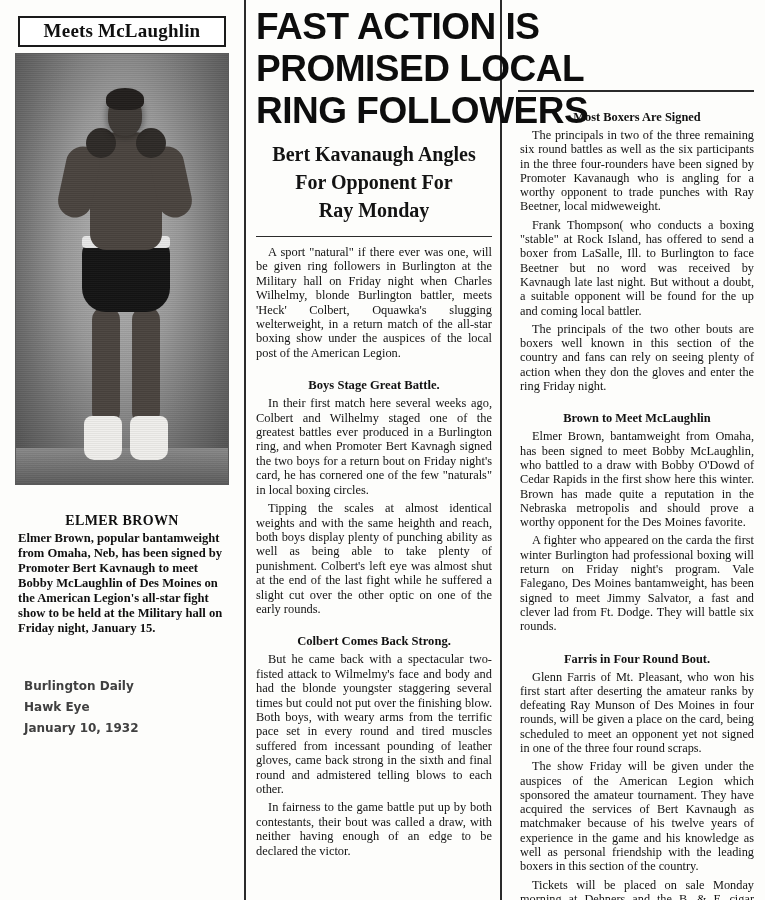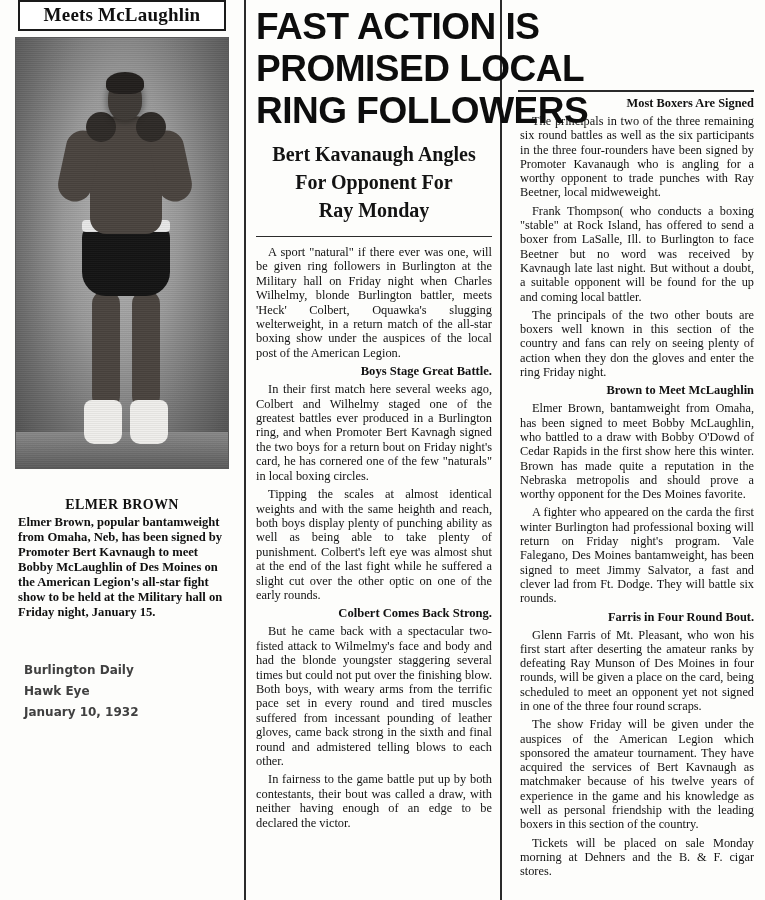--- a/index.html
+++ b/index.html
@@ -24,21 +24,21 @@
   
   .col {
     position: absolute;
     top: 0;
     box-sizing: border-box;
   }
   .col-left {
     left: 6px;
     width: 232px;
     height: 720px;
-    padding: 0 4px 0 4px;
+    padding: 16px 4px 0 4px;
   }
   .col-mid {
     left: 244px;
     width: 258px;
     height: 900px;
     border-left: 2px solid #2b2b2b;
     border-right: 2px solid #2b2b2b;
     padding: 4px 8px 0 10px;
   }
   .col-right {
@@ -214,24 +214,24 @@
     text-align: justify;
     text-justify: inter-word;
     hyphens: auto;
     color: #121212;
   }
   .body-text p {
     margin: 0 0 4px 0;
     text-indent: 12px;
   }
   .sec-head {
-    text-align: right;
+    text-align: center;
     font-weight: bold;
     font-size: 12.6px;
-    margin: 4px 0 3px 0;
+    margin: 18px 0 3px 0;
     line-height: 15px;
   }
 
   
   .col-right .body-text { font-size: 12.3px; line-height: 14.3px; }
   .col-right .sec-head { font-size: 12.4px; }
 </style>
 </head>
 <body>
 

